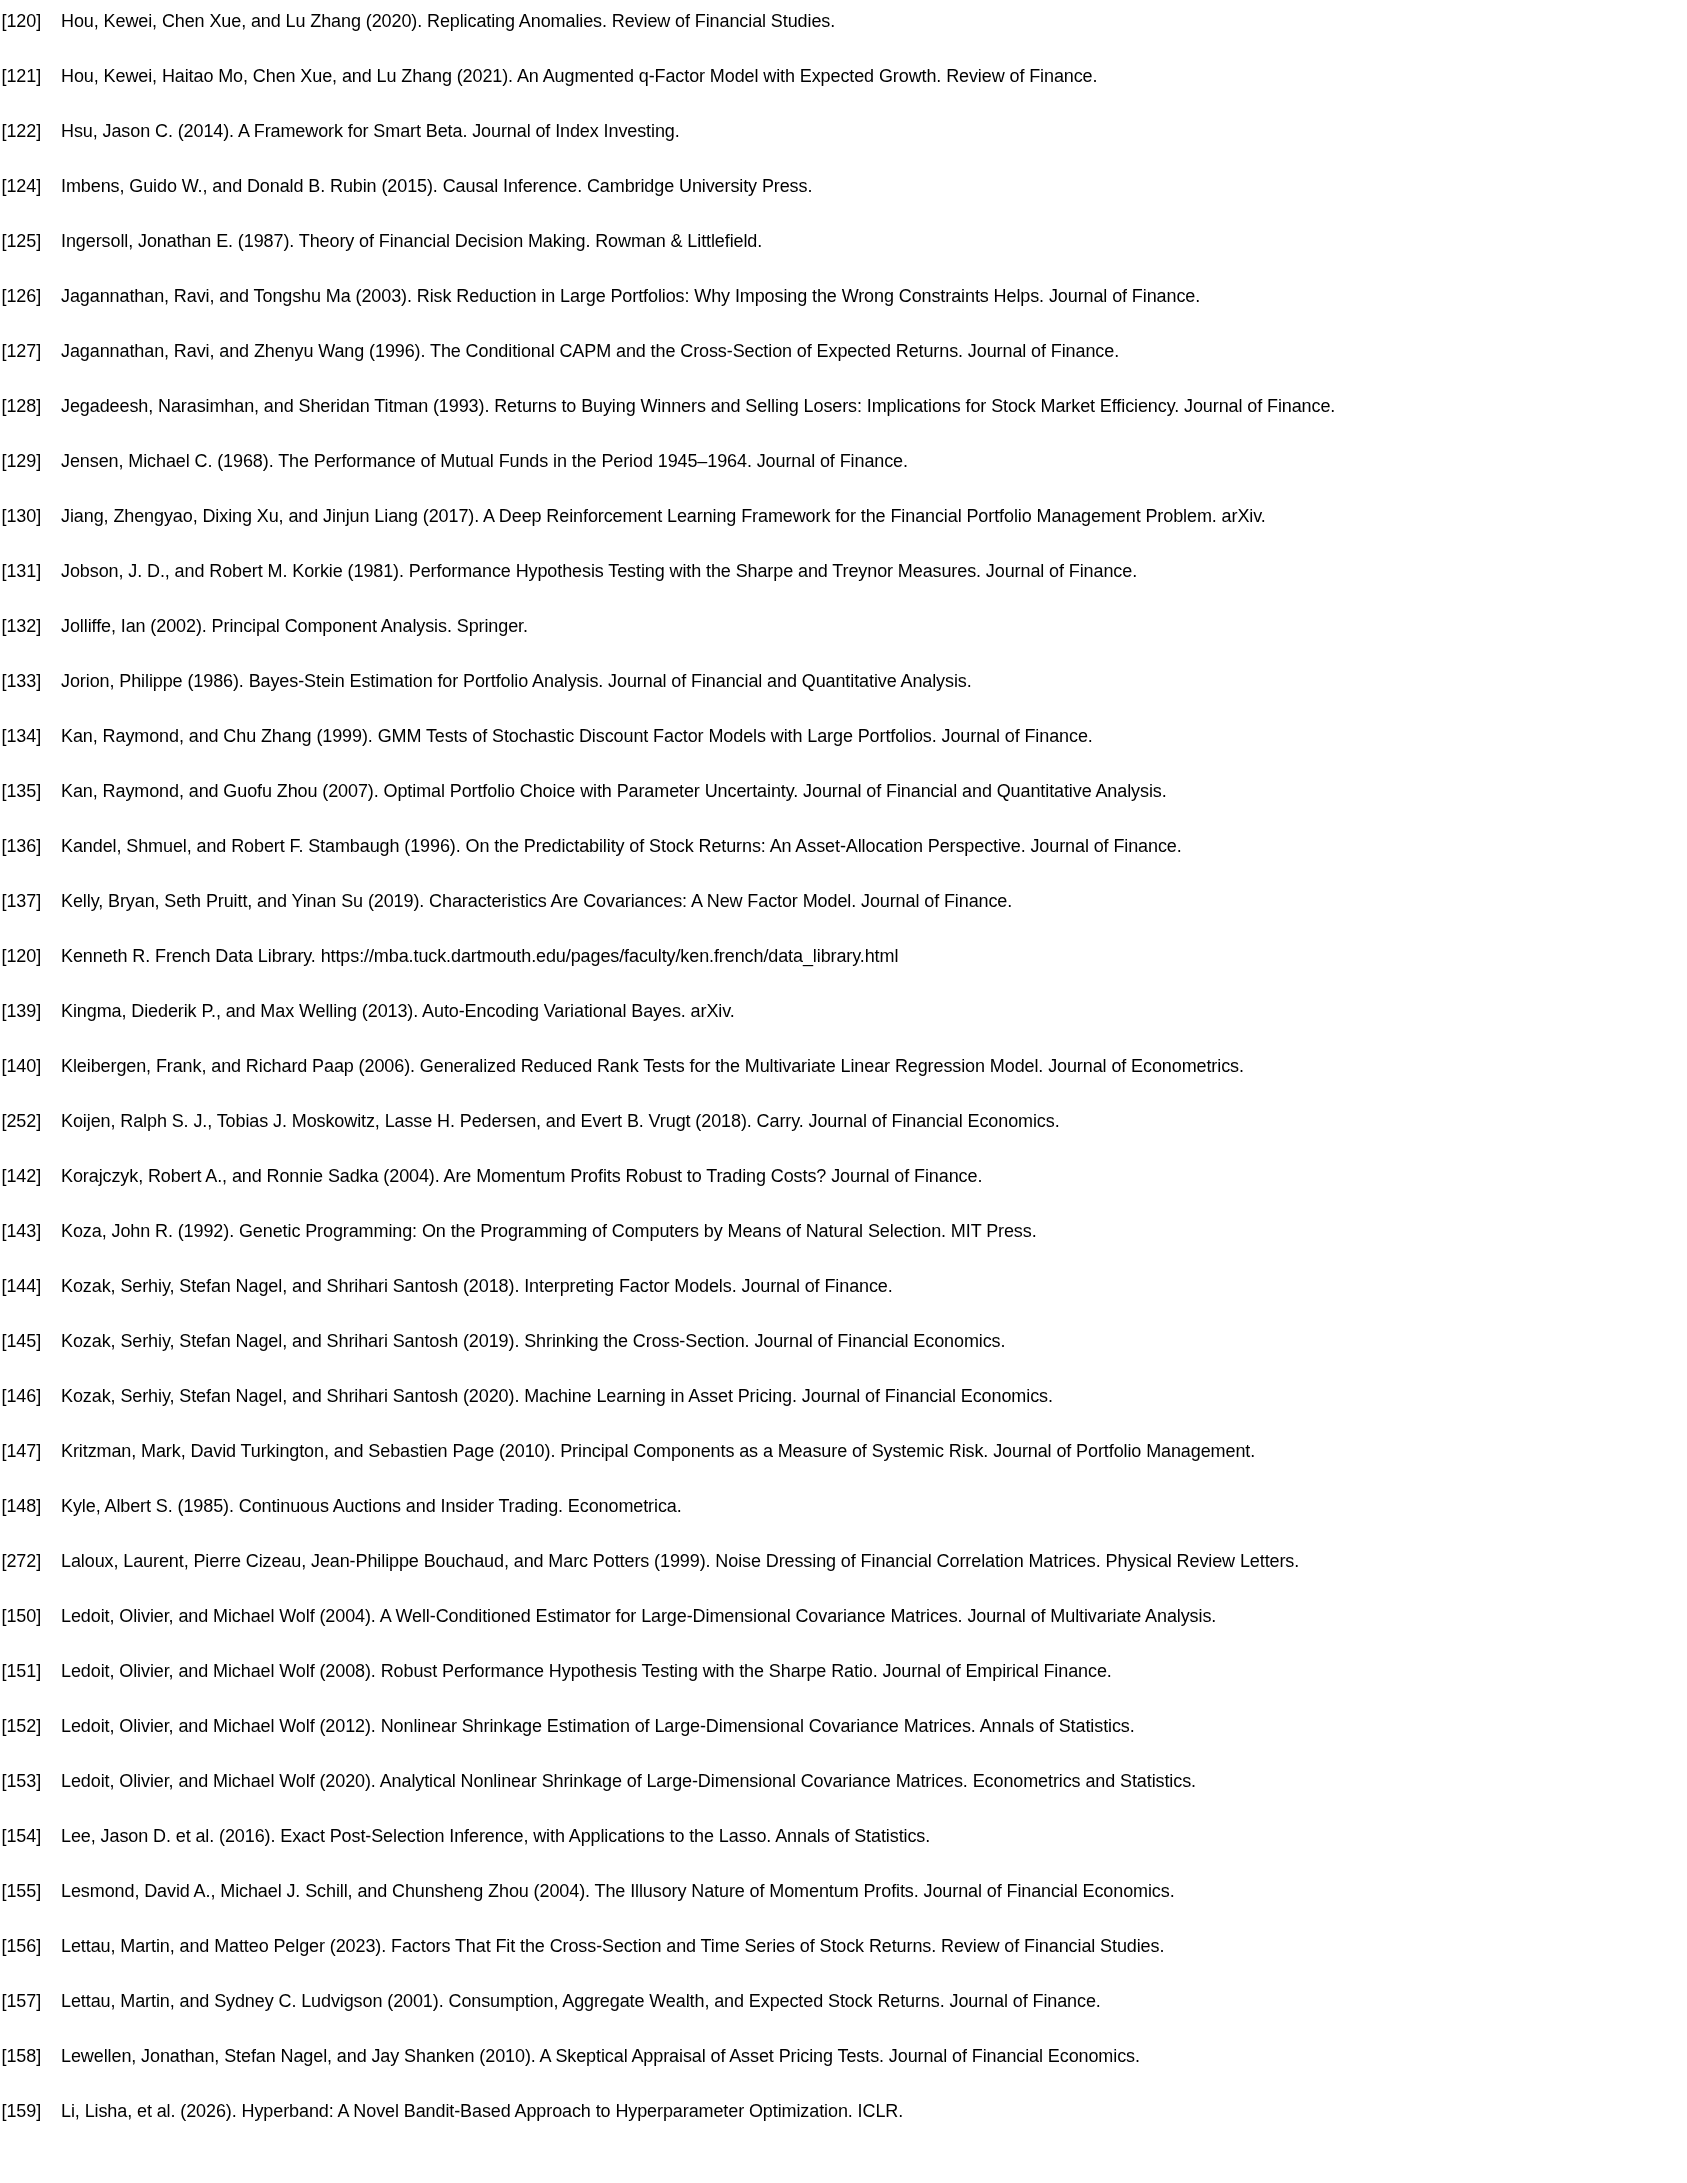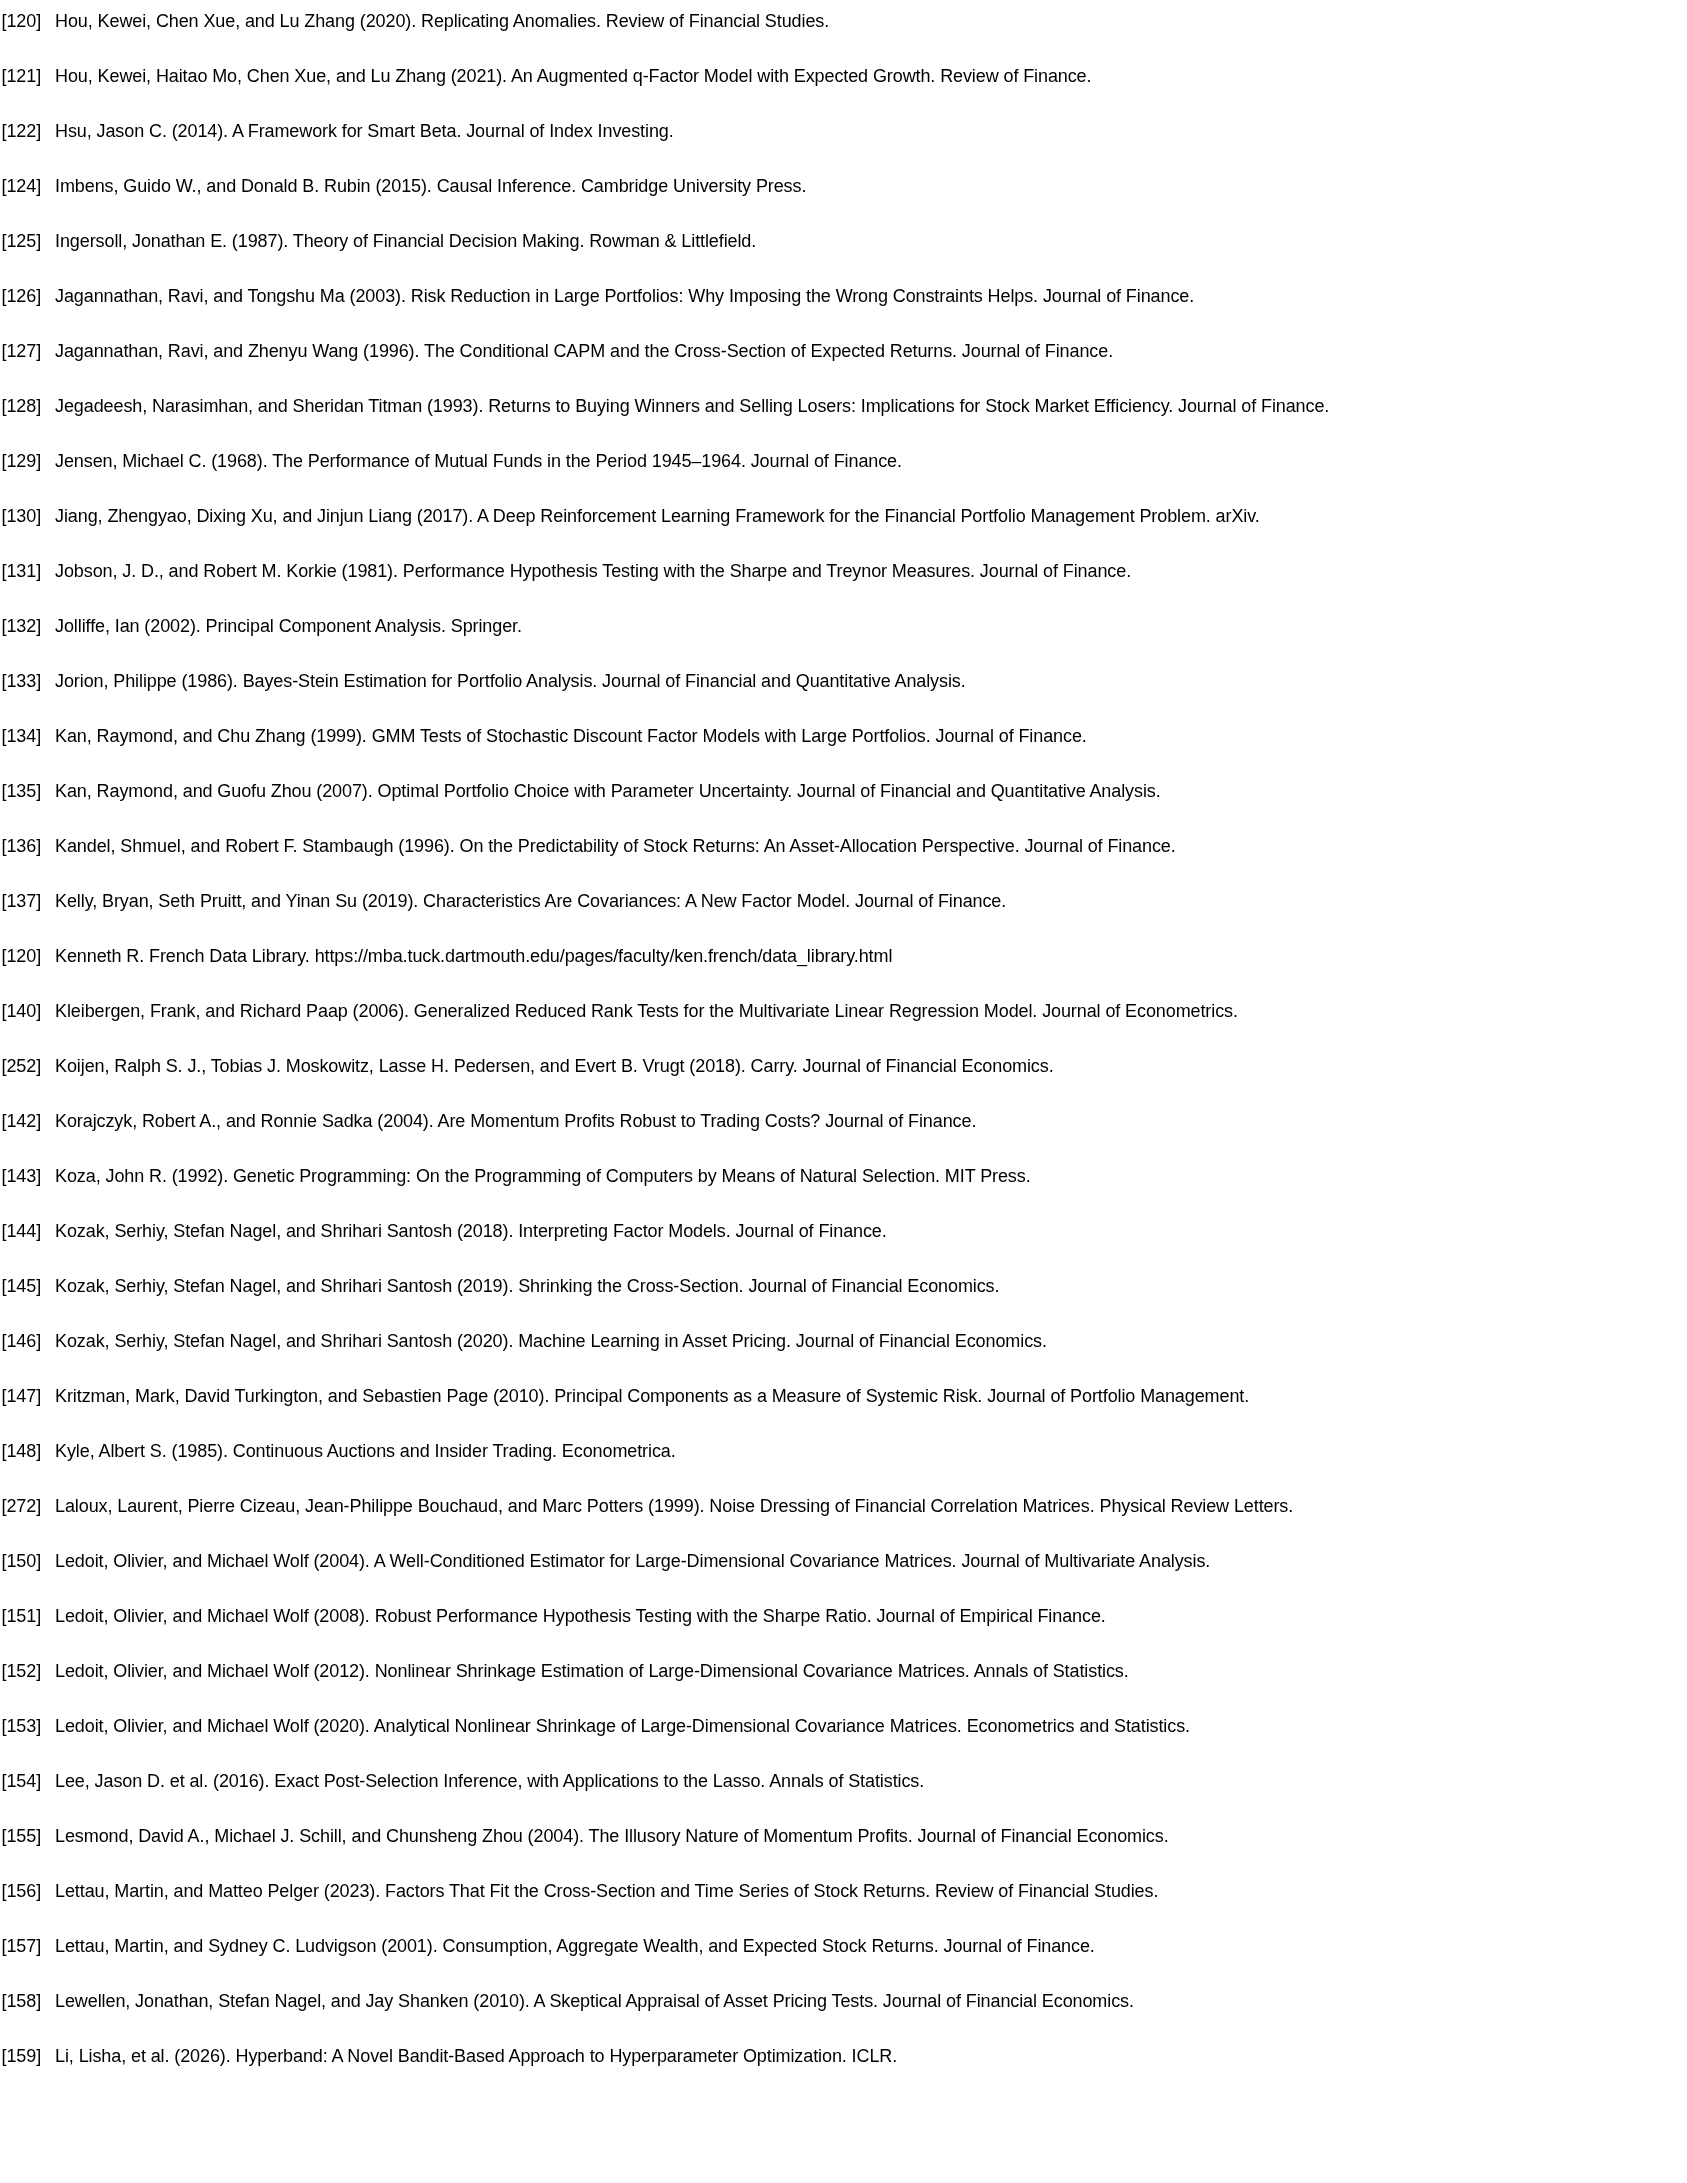--- a/index.html
+++ b/index.html
@@ -20,21 +20,21 @@
   .reference-item {
     height: 55px;
     line-height: 55px;
     font-size: 18px;
     font-weight: 400;
     color: #000000;
     white-space: nowrap;
     letter-spacing: -0.1px;
   }
   .reference-item .marker {
-    margin-right: 14px;
+    margin-right: 20px;
   }
 </style>
 </head>
 <body>
 
 <div class="reference-list">
 
 <div class="reference-item">
     <span class="marker">[120]</span><span>Hou, Kewei, Chen Xue, and Lu Zhang (2020). Replicating Anomalies. Review of Financial Studies.</span>
   </div>
@@ -81,20 +81,23 @@
     <span class="marker">[135]</span><span>Kan, Raymond, and Guofu Zhou (2007). Optimal Portfolio Choice with Parameter Uncertainty. Journal of Financial and Quantitative Analysis.</span>
   </div>
     <div class="reference-item">
     <span class="marker">[136]</span><span>Kandel, Shmuel, and Robert F. Stambaugh (1996). On the Predictability of Stock Returns: An Asset-Allocation Perspective. Journal of Finance.</span>
   </div>
     <div class="reference-item">
     <span class="marker">[137]</span><span>Kelly, Bryan, Seth Pruitt, and Yinan Su (2019). Characteristics Are Covariances: A New Factor Model. Journal of Finance.</span>
   </div>
     <div class="reference-item">
     <span class="marker">[120]</span><span>Kenneth R. French Data Library. https://mba.tuck.dartmouth.edu/pages/faculty/ken.french/data_library.html</span>
+  </div>
+    <div class="reference-item">
+    <span class="marker">[139]</span><span>Kingma, Diederik P., and Max Welling (2013). Auto-Encoding Variational Bayes. arXiv.</span>
   </div>
     <div class="reference-item">
     <span class="marker">[140]</span><span>Kleibergen, Frank, and Richard Paap (2006). Generalized Reduced Rank Tests for the Multivariate Linear Regression Model. Journal of Econometrics.</span>
   </div>
     <div class="reference-item">
     <span class="marker">[252]</span><span>Koijen, Ralph S. J., Tobias J. Moskowitz, Lasse H. Pedersen, and Evert B. Vrugt (2018). Carry. Journal of Financial Economics.</span>
   </div>
     <div class="reference-item">
     <span class="marker">[142]</span><span>Korajczyk, Robert A., and Ronnie Sadka (2004). Are Momentum Profits Robust to Trading Costs? Journal of Finance.</span>
   </div>

